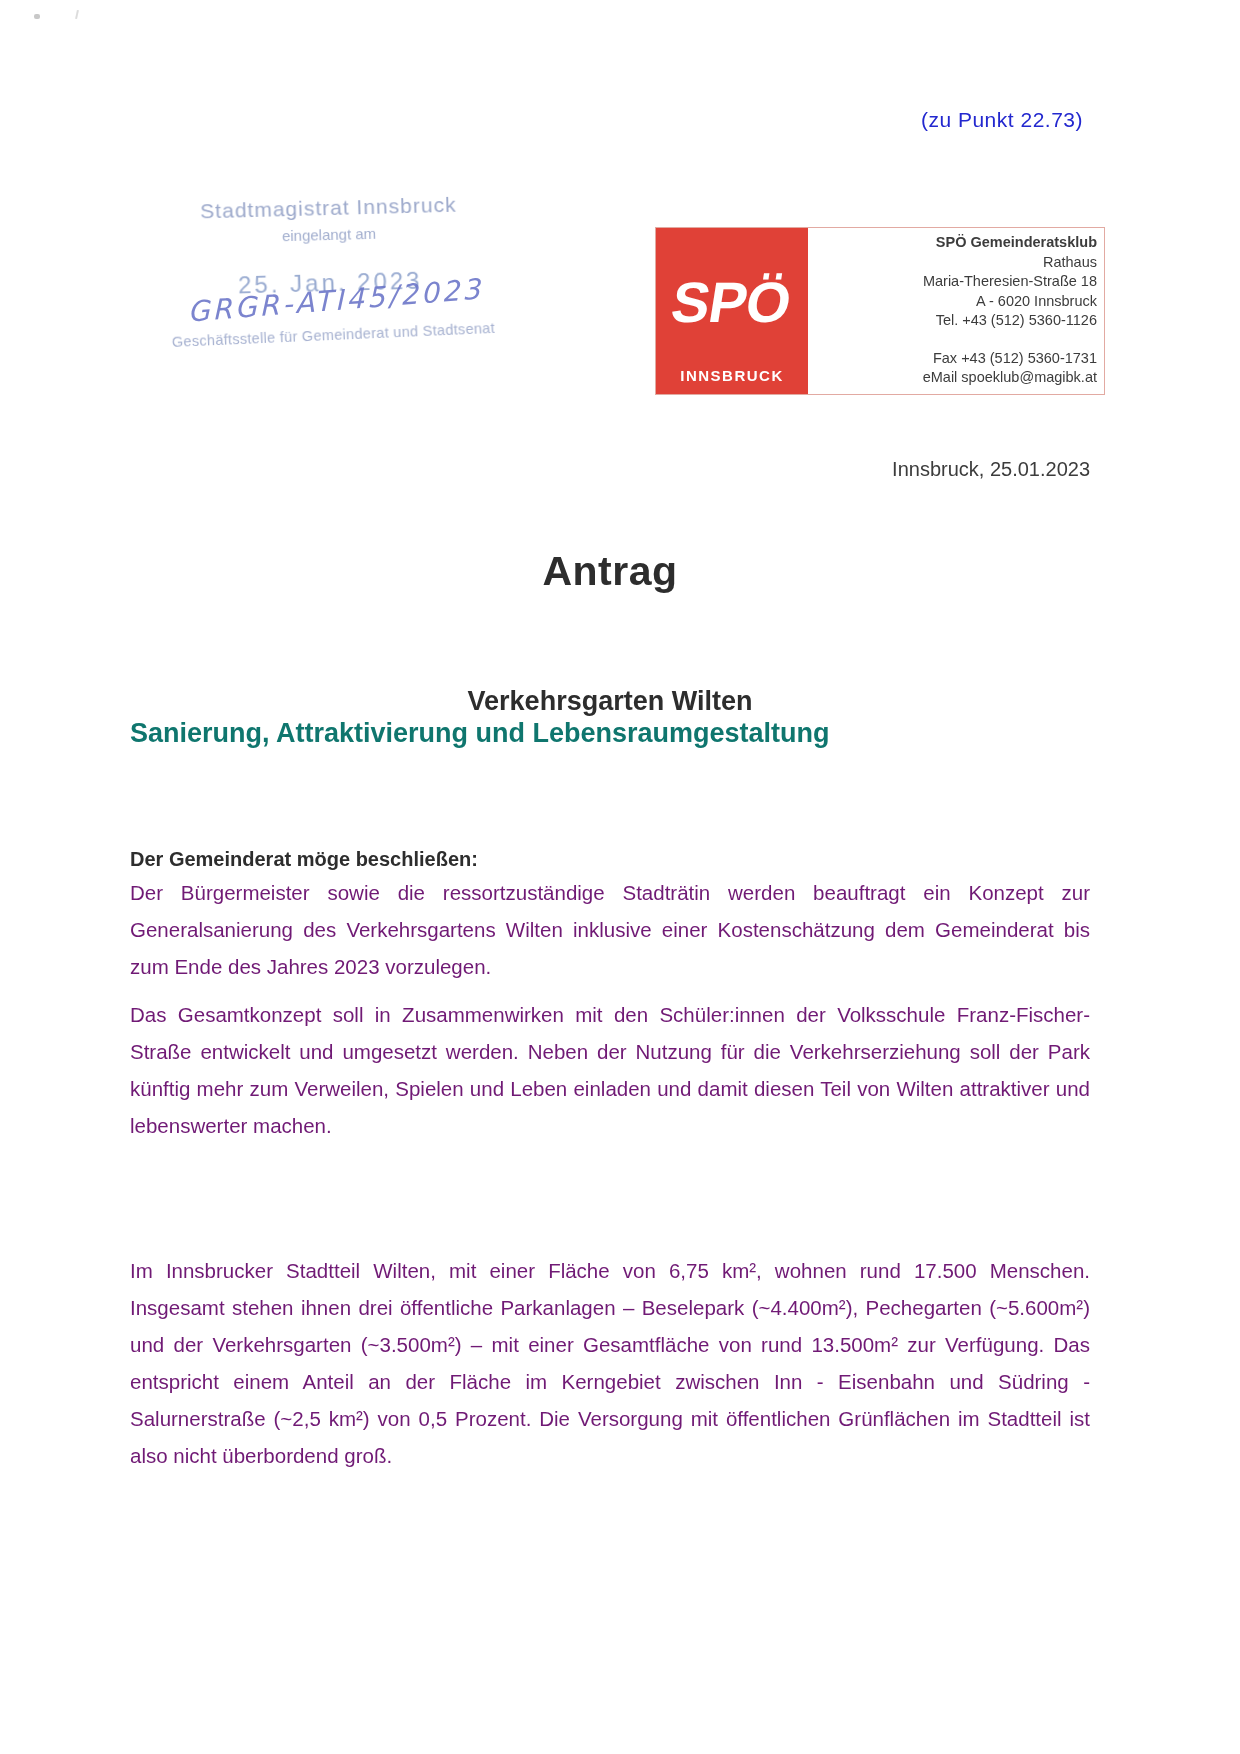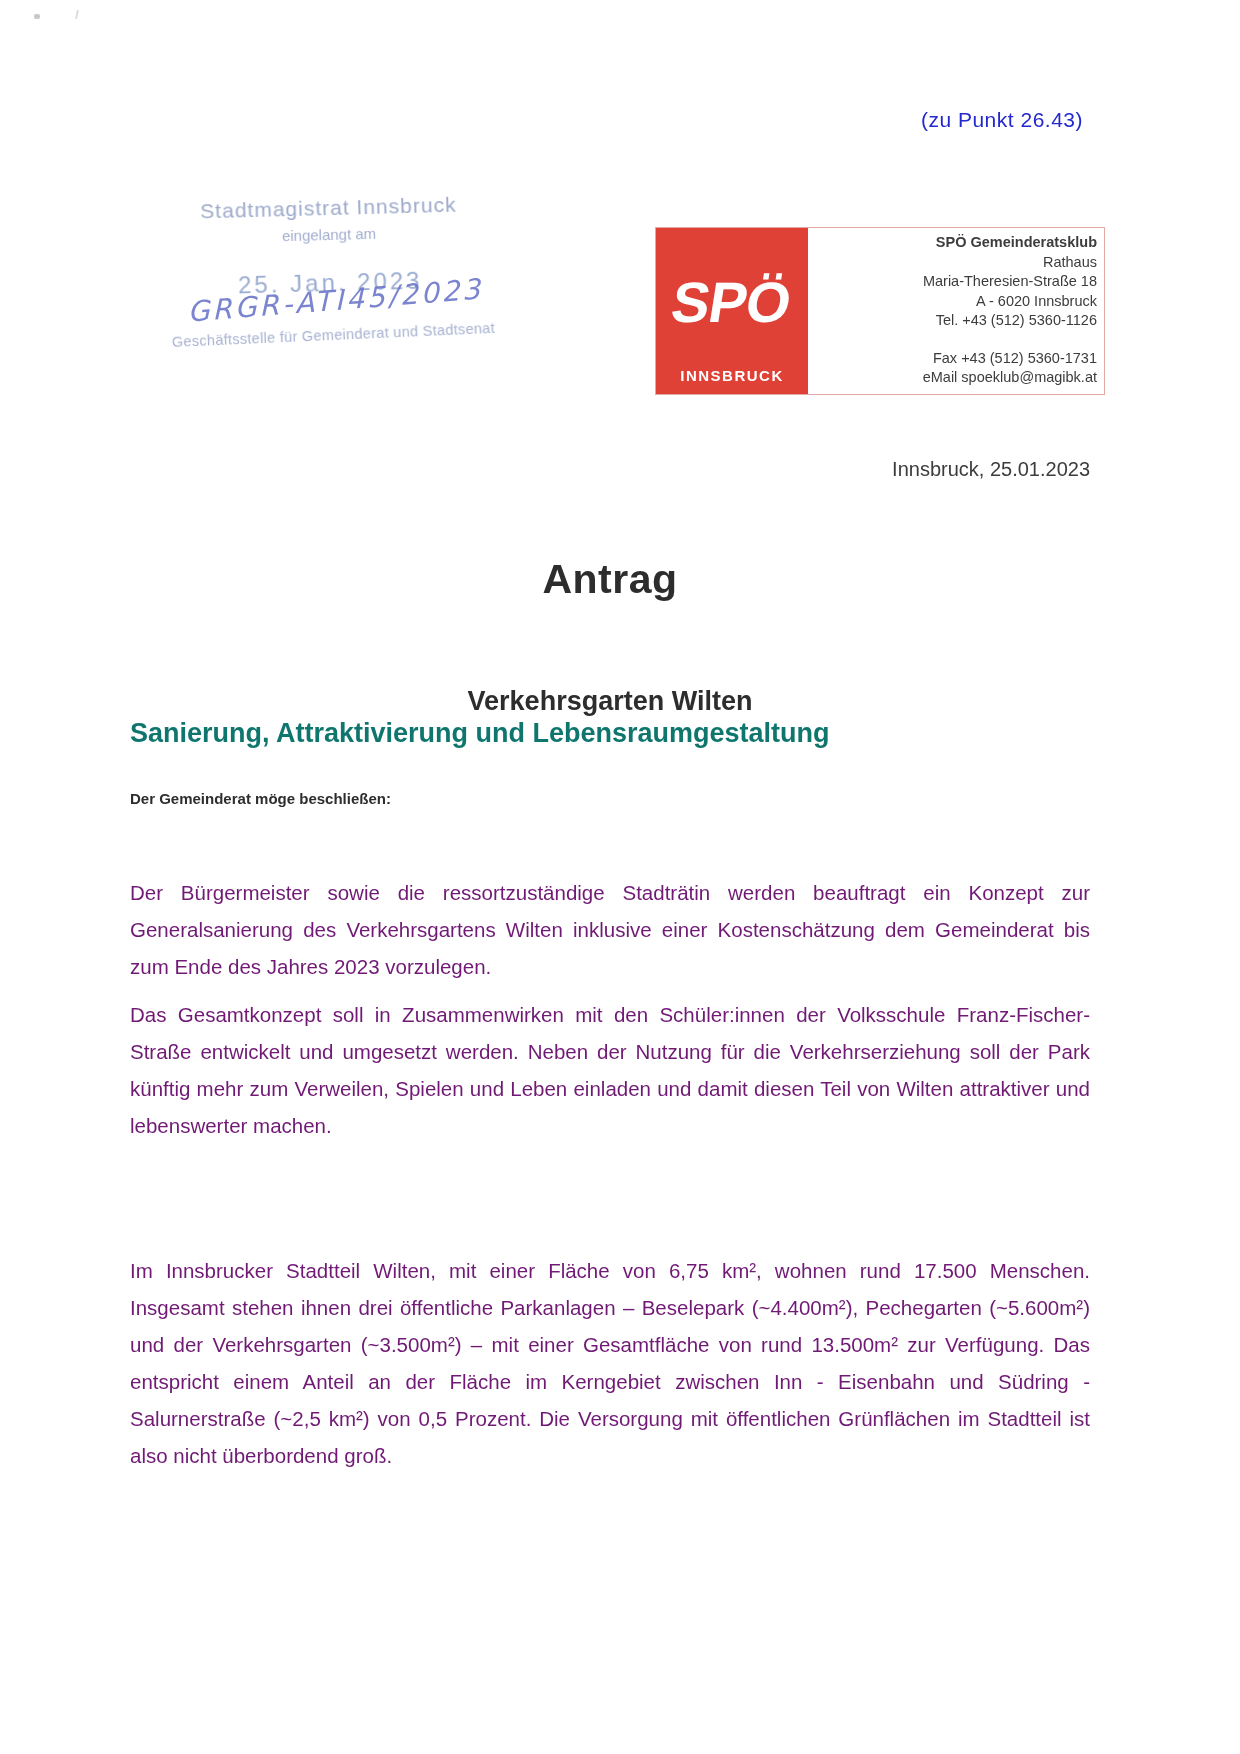--- a/index.html
+++ b/index.html
@@ -95,36 +95,36 @@
   .content { position:absolute; left:130px; width:960px; }
 
   .title {
     top:548px; text-align:center;
     font-size:41px; font-weight:bold; color:#2d2d2d;
     letter-spacing:.5px;
   }
   .subtitle1 { top:686px; text-align:center; font-size:27px; font-weight:bold; color:#2d2d2d; }
   .subtitle2 { top:718px; font-size:27px; font-weight:bold; color:#0f766e; }
 
-  .h-resolution { top:790px; font-size:15px; font-weight:bold; color:#2d2d2d; }
+  .h-resolution { top:848px; font-size:20px; font-weight:bold; color:#2d2d2d; }
   .para { font-size:20.5px; line-height:37px; text-align:justify; color:#701a75; }
   .p1 { top:874px; }
   .p2 { top:996px; }
   .h-reason { top:1206px; font-size:21px; font-weight:bold; color:#2d2d2d; }
   .p3 { top:1252px; }
 </style>
 </head>
 <body>
 
 <div class="page">
 
   <div class="speck s1"></div>
   <div class="speck s2"></div>
 
-  <div class="zu-punkt">(zu Punkt 26.43)</div>
+  <div class="zu-punkt">(zu Punkt 22.73)</div>
 
   <div class="stamp">
     <div class="stamp-org">Stadtmagistrat Innsbruck</div>
     <div class="stamp-sub">eingelangt am</div>
     <div class="stamp-date">25. Jan. 2023</div>
     <div class="stamp-hand">GRGR-ATI45/2023</div>
     <div class="stamp-office">Geschäftsstelle für Gemeinderat und Stadtsenat</div>
   </div>
 
   <div class="letterhead">
@@ -139,21 +139,21 @@
       <div>A -  6020 Innsbruck</div>
       <div>Tel. +43 (512) 5360-1126</div>
       <div class="gap"></div>
       <div>Fax +43 (512) 5360-1731</div>
       <div>eMail spoeklub@magibk.at</div>
     </div>
   </div>
 
   <div class="date-line">Innsbruck, 25.01.2023</div>
 
-  <div class="content title" style="position: absolute; margin-top: 8px;">Antrag</div>
+  <div class="content title" style="position: absolute;">Antrag</div>
   <div class="content subtitle1" style="position: absolute;">Verkehrsgarten Wilten</div>
   <div class="content subtitle2" style="position: absolute;">Sanierung, Attraktivierung und Lebensraumgestaltung</div>
 
   <div class="content h-resolution" style="position: absolute;">Der Gemeinderat möge beschließen:</div>
   <div class="content para p1" style="position: absolute;">Der Bürgermeister sowie die ressortzuständige Stadträtin werden beauftragt ein Konzept zur Generalsanierung des Verkehrsgartens Wilten inklusive einer Kostenschätzung dem Gemeinderat bis zum Ende des Jahres 2023 vorzulegen.</div>
   <div class="content para p2" style="position: absolute;">Das Gesamtkonzept soll in Zusammenwirken mit den Schüler:innen der Volksschule Franz-Fischer-Straße entwickelt und umgesetzt werden. Neben der Nutzung für die Verkehrserziehung soll der Park künftig mehr zum Verweilen, Spielen und Leben einladen und damit diesen Teil von Wilten attraktiver und lebenswerter machen.</div>
 
   <div class="content para p3" style="position: absolute;">Im Innsbrucker Stadtteil Wilten, mit einer Fläche von 6,75 km², wohnen rund 17.500 Menschen. Insgesamt stehen ihnen drei öffentliche Parkanlagen – Beselepark (~4.400m²), Pechegarten (~5.600m²) und der Verkehrsgarten (~3.500m²) – mit einer Gesamtfläche von rund 13.500m² zur Verfügung. Das entspricht einem Anteil an der Fläche im Kerngebiet zwischen Inn - Eisenbahn und Südring - Salurnerstraße (~2,5 km²) von 0,5 Prozent. Die Versorgung mit öffentlichen Grünflächen im Stadtteil ist also nicht überbordend groß.</div>
 
 </div>

